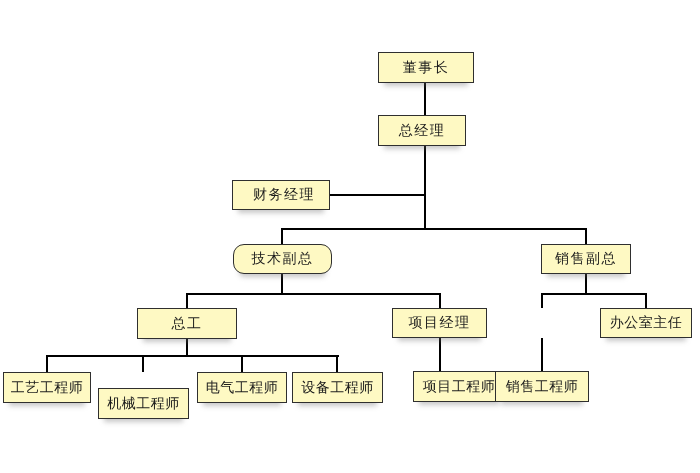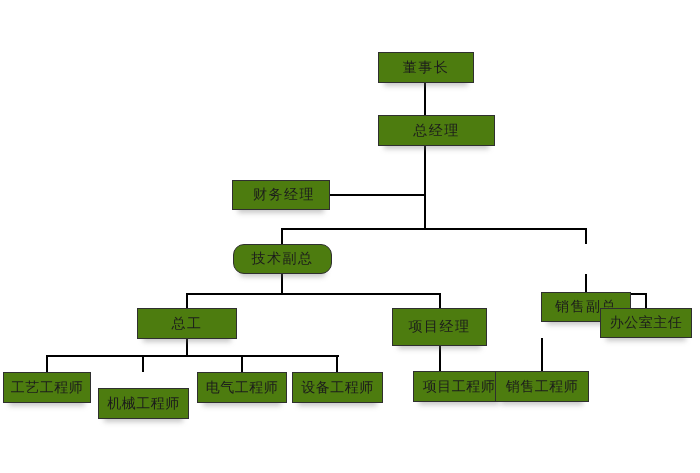--- a/index.html
+++ b/index.html
@@ -6,21 +6,21 @@
   .canvas{
     position:relative;
     width:700px;height:473px;
     background:#ffffff;
     font-family:"Liberation Serif","DejaVu Serif",serif;
     overflow:hidden;
   }
   .node{
     position:absolute;
     box-sizing:border-box;
-    background:#4d7c0f;
+    background:#fef9c3;
     border:1.5px solid #2f2f2f;
     box-shadow:0 9px 5px -6px rgba(110,110,110,0.38);
     display:flex;align-items:center;justify-content:center;
     font-size:14px;color:#1c1c1c;letter-spacing:1.5px;
     white-space:nowrap;
   }
   .line{position:absolute;background:#000;}
 </style>
 </head>
 <body>
@@ -45,31 +45,31 @@
   <div class="line" style="left:46px;top:355px;width:293px;height:2px;"></div>
   <div class="line" style="left:46px;top:355px;width:2px;height:17px;"></div>
   <div class="line" style="left:142px;top:355px;width:2px;height:17px;"></div>
   <div class="line" style="left:241px;top:355px;width:2px;height:17px;"></div>
   <div class="line" style="left:336px;top:355px;width:2px;height:17px;"></div>
   <div class="line" style="left:439px;top:338px;width:2px;height:33px;"></div>
   <div class="line" style="left:541px;top:338px;width:2px;height:33px;"></div>
 
   <div class="node" style="left:378px;top:52px;width:96px;height:31px;">董事长</div>
 
-  <div class="node" style="left:378px;top:115px;width:117px;height:31px;">总经理</div>
+  <div class="node" style="left:378px;top:115px;width:88px;height:31px;">总经理</div>
 
   <div class="node" style="left:232px;top:180px;width:98px;height:30px;padding-left:6px;">财务经理</div>
 
   <div class="node" style="left:233px;top:244px;width:99px;height:30px;border-radius:11px;">技术副总</div>
 
-  <div class="node" style="left:541px;top:244px;width:90px;height:30px;margin-top:48px;">销售副总</div>
+  <div class="node" style="left:541px;top:244px;width:90px;height:30px;">销售副总</div>
 
   <div class="node" style="left:137px;top:308px;width:100px;height:31px;">总工</div>
 
-  <div class="node" style="left:392px;top:308px;width:95px;height:38px;text-align:center;">项目经理</div>
+  <div class="node" style="left:392px;top:308px;width:95px;height:30px;text-align:center;">项目经理</div>
 
 
   <div class="node" style="left:600px;top:308px;width:92px;height:30px;letter-spacing:0.5px;">办公室主任</div>
 
   <div class="node" style="left:3px;top:372px;width:88px;height:31px;letter-spacing:0.5px;">工艺工程师</div>
 
   <div class="node" style="left:98px;top:388px;width:91px;height:31px;letter-spacing:0.5px;">机械工程师</div>
 
   <div class="node" style="left:197px;top:372px;width:90px;height:31px;letter-spacing:0.5px;">电气工程师</div>
 

